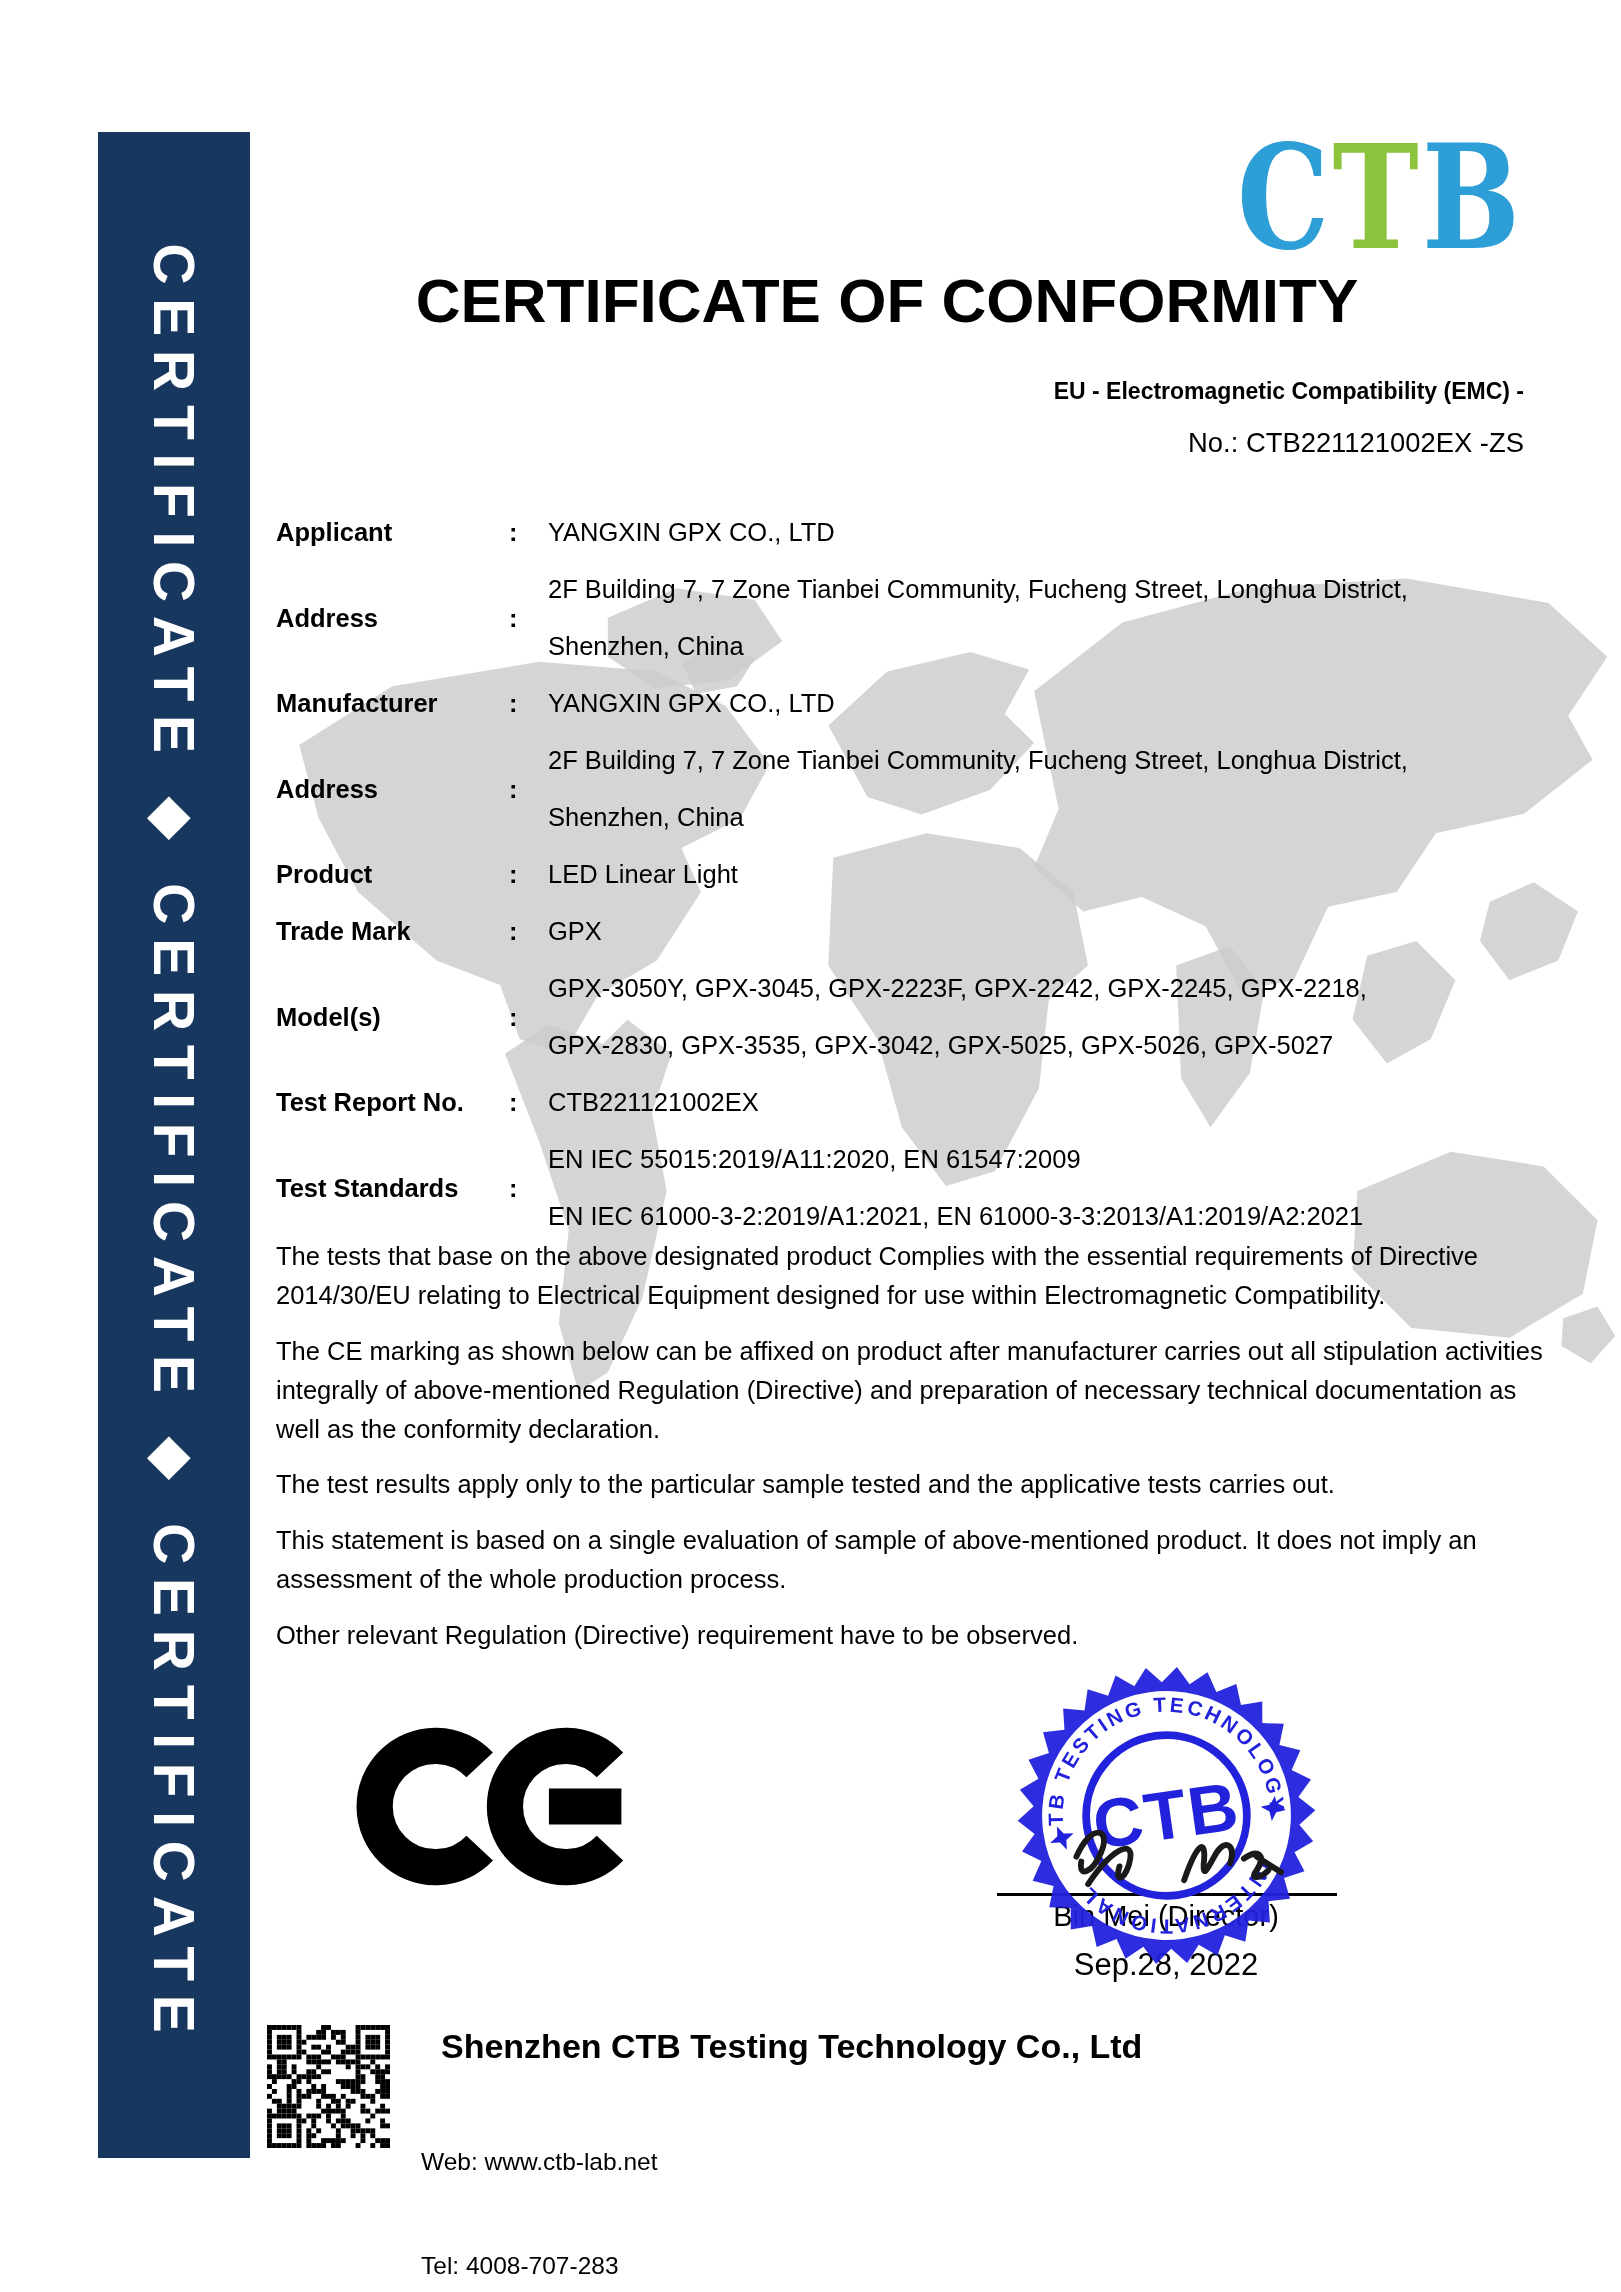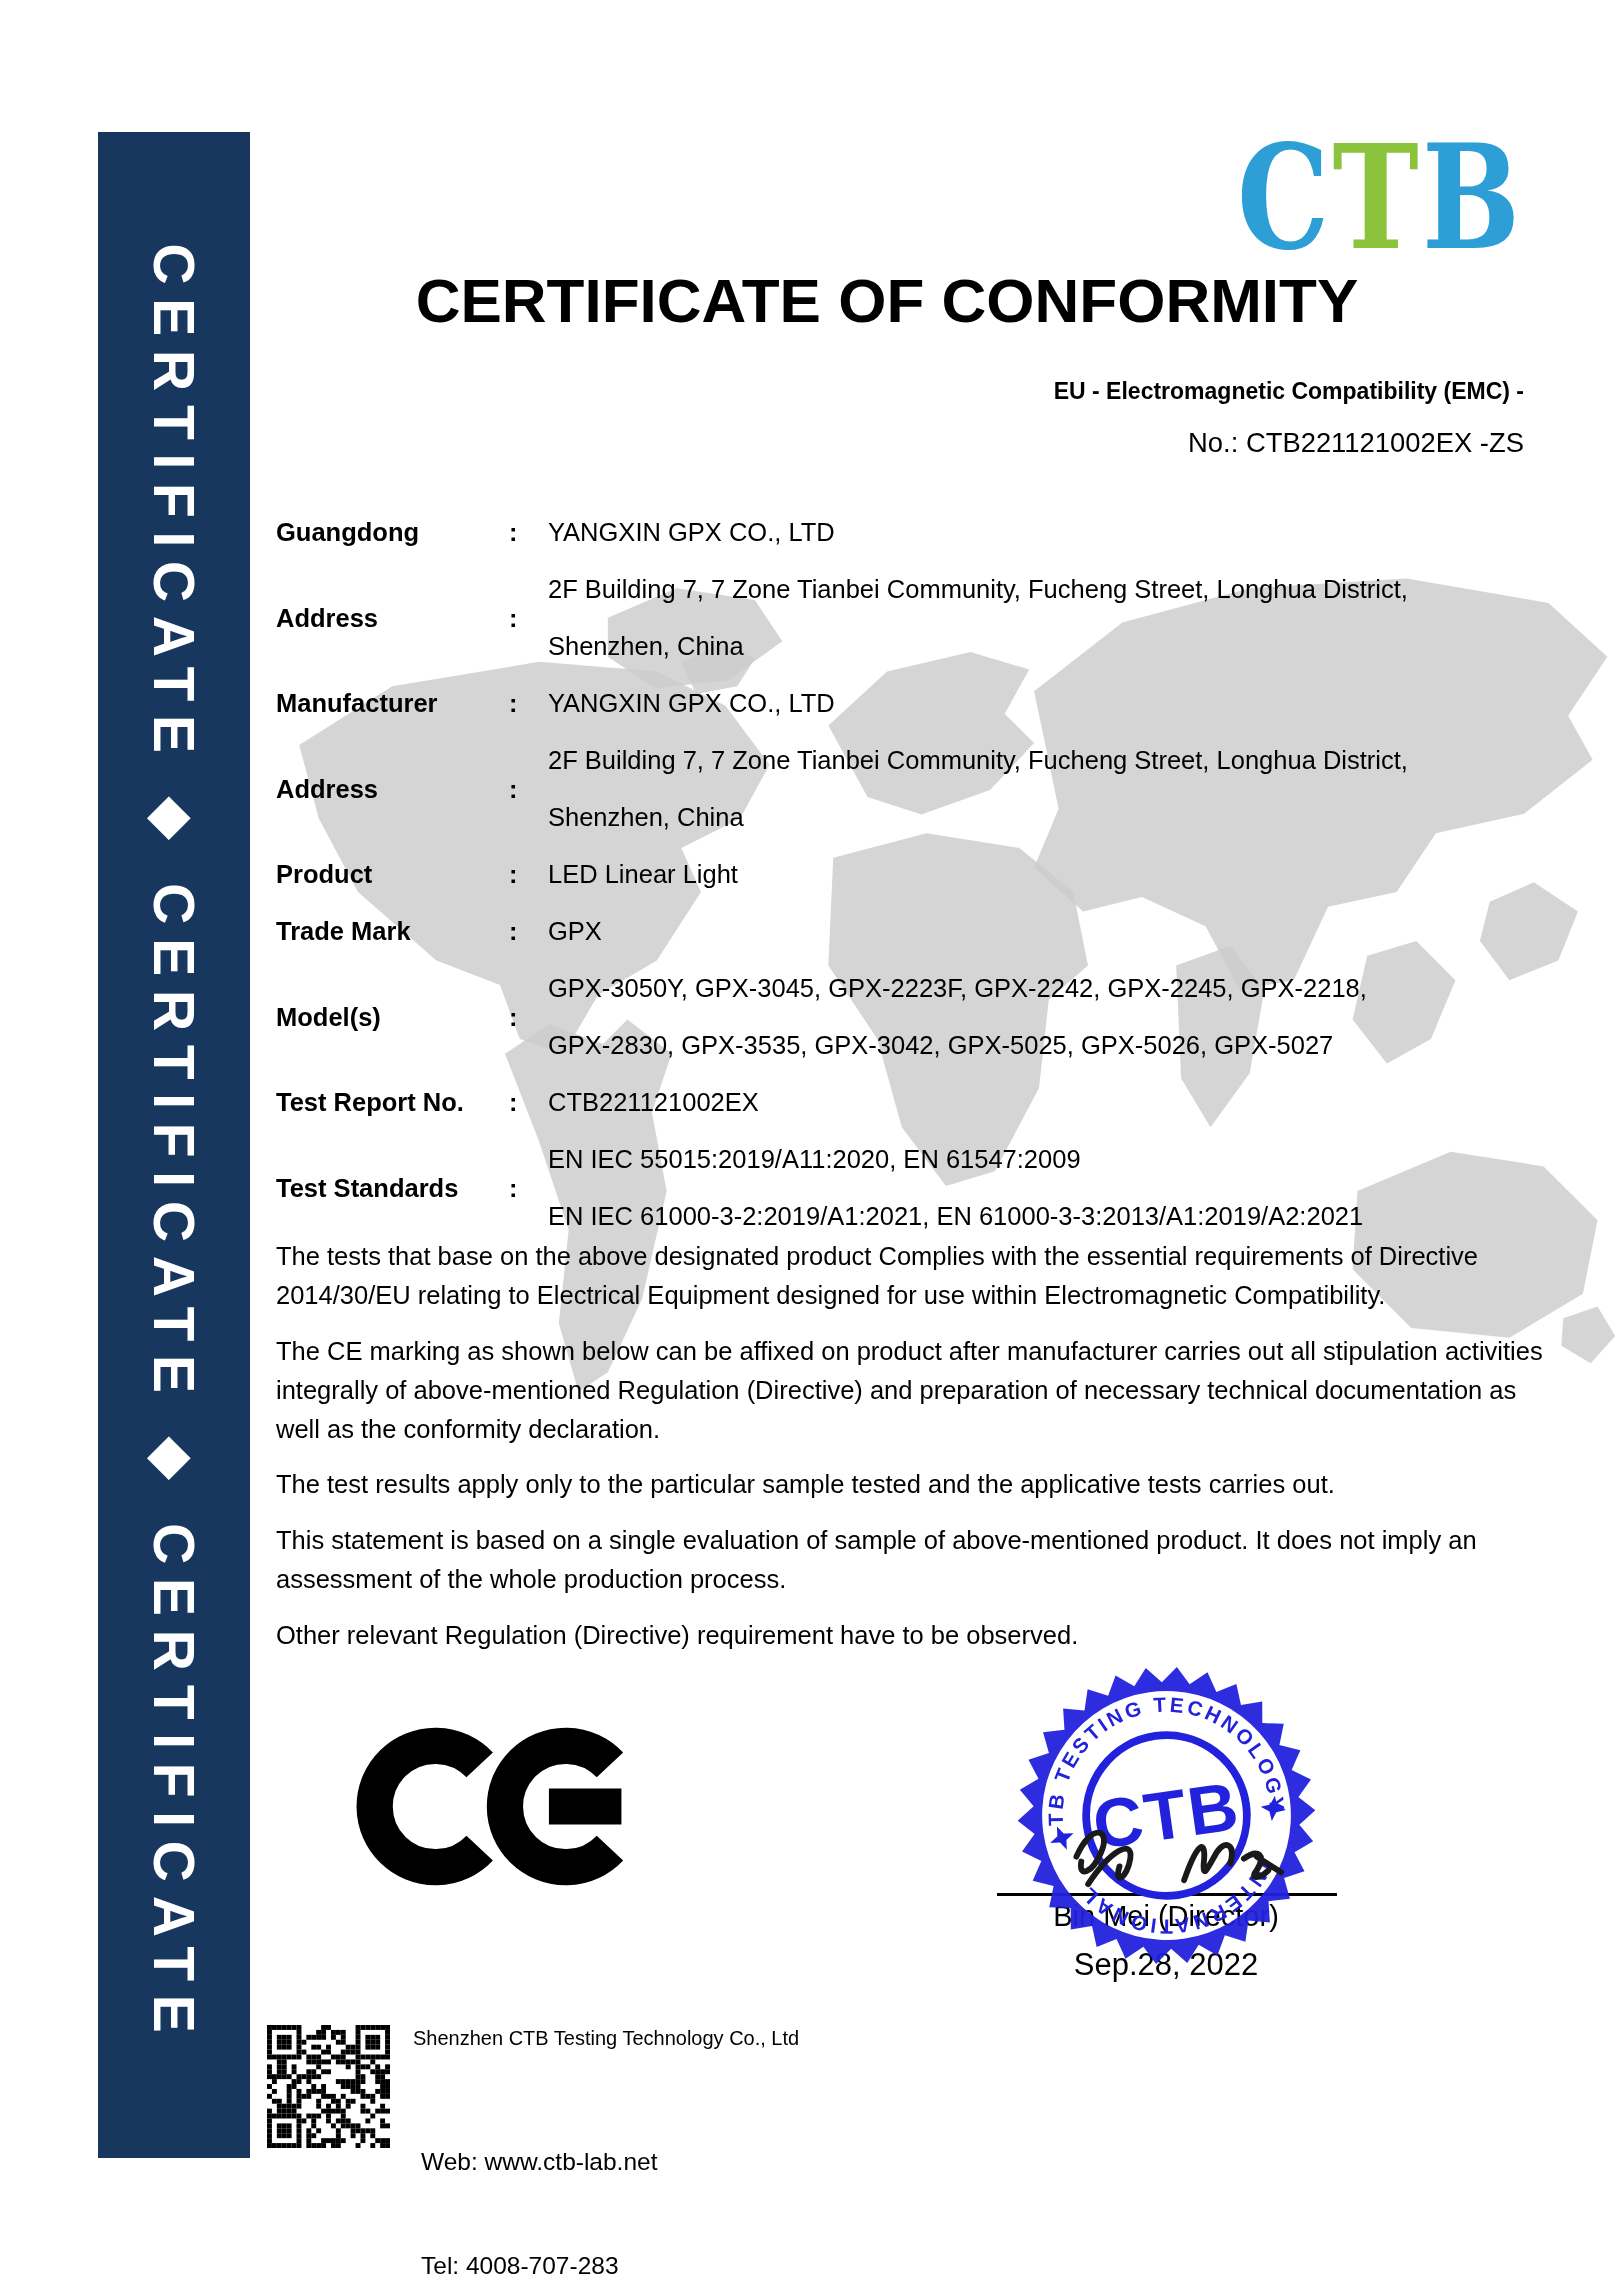--- a/index.html
+++ b/index.html
@@ -71,21 +71,21 @@
     font-size:31px;
   }
   .stamp-svg{position:absolute;left:1000px;top:1649px;width:333px;height:333px;}
   .stamp-svg .ring-text{fill:#2222dd;font-family:"Liberation Sans","DejaVu Sans",sans-serif;
     font-weight:bold;font-size:21px;letter-spacing:3px;}
   .stamp-svg .ctb-big{fill:#2222dd;font-family:"Liberation Sans","DejaVu Sans",sans-serif;
     font-weight:bold;font-size:70px;letter-spacing:2px;}
   
   .qr-svg{position:absolute;left:267px;top:2025px;width:123px;height:123px;}
   .footer-company{
-    position:absolute;left:413px;top:2027px;font-size:20px;font-weight:normal;
+    position:absolute;left:441px;top:2027px;font-size:34px;font-weight:bold;
   }
   .footer-address{
     position:absolute;left:421px;top:2066px;width:1137px;font-size:24.5px;line-height:42px;
   }
   .footer-contact{
     position:absolute;left:421px;top:2148px;font-size:24.5px;display:flex;gap:76px;flex-direction:column;
   }
 </style>
 </head>
 <body>
@@ -117,21 +117,21 @@
     <span class="logo-c">C</span><span class="logo-t">T</span><span class="logo-b">B</span>
   </div>
 
   <div class="title">CERTIFICATE OF CONFORMITY</div>
   <div class="subtitle">EU - Electromagnetic Compatibility (EMC) -</div>
   <div class="cert-no">No.: CTB221121002EX -ZS</div>
 
   <div class="fields">
 
     <div class="field-row">
-      <div class="field-label">Guangdong</div>
+      <div class="field-label">Applicant</div>
       <div class="field-colon">:</div>
       <div>
         <div class="fv-line">YANGXIN GPX CO., LTD</div>
       </div>
     </div>
 
     <div class="field-row">
       <div class="field-label">Address</div>
       <div class="field-colon">:</div>
       <div>

